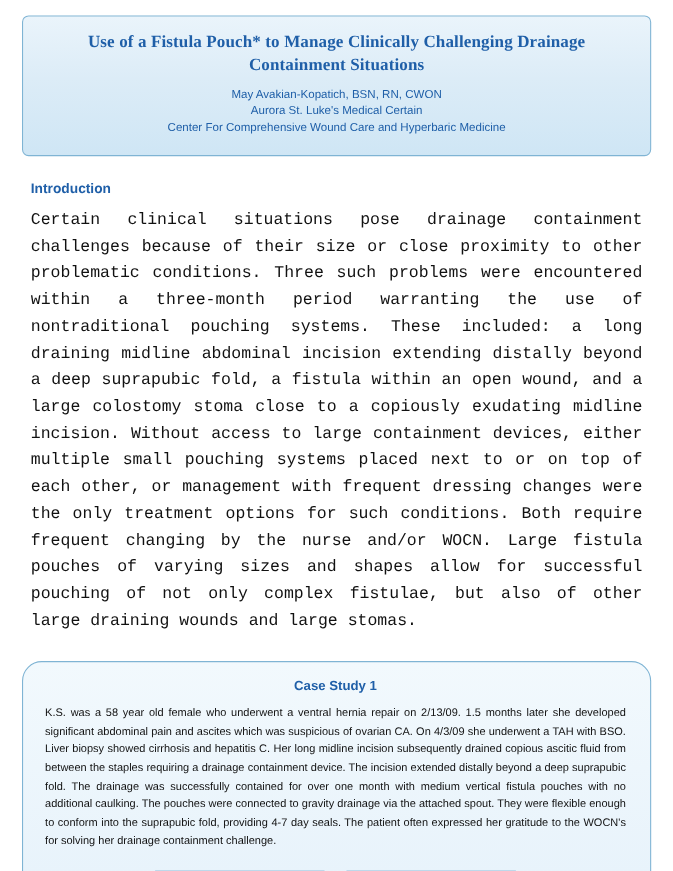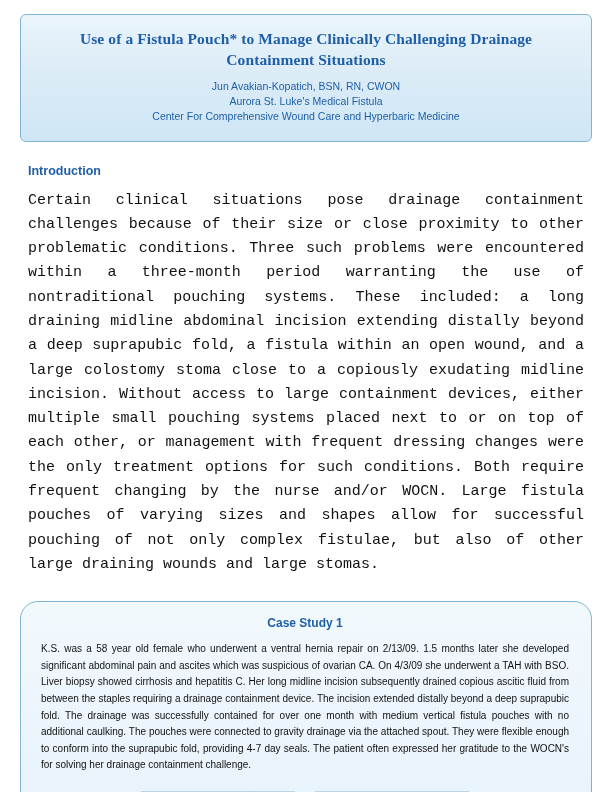--- a/index.html
+++ b/index.html
@@ -206,22 +206,22 @@
   }
 </style>
 </head>
 <body>
 
 <div class="page">
 
   <div class="header-panel">
     <div class="poster-title">Use of a Fistula Pouch* to Manage Clinically Challenging Drainage Containment Situations</div>
     <div class="byline">
-      <div>Jun Avakian-Kopatich, BSN, RN, CWON</div>
-      <div>Aurora St. Luke's Medical Fistula</div>
+      <div>May Avakian-Kopatich, BSN, RN, CWON</div>
+      <div>Aurora St. Luke's Medical Certain</div>
       <div>Center For Comprehensive Wound Care and Hyperbaric Medicine</div>
     </div>
   </div>
 
   <div class="intro-block">
     <div class="section-heading">Introduction</div>
     <p class="body-text">Certain clinical situations pose drainage containment challenges because of their size or close proximity to other problematic conditions. Three such problems were encountered within a three-month period warranting the use of nontraditional pouching systems. These included: a long draining midline abdominal incision extending distally beyond a deep suprapubic fold, a fistula within an open wound, and a large colostomy stoma close to a copiously exudating midline incision.  Without access to large containment devices, either multiple small pouching systems placed next to or on top of each other, or management with frequent dressing changes were the only treatment options for such conditions. Both require frequent changing by the nurse and/or WOCN. Large fistula pouches of varying sizes and shapes allow for successful pouching of not only complex fistulae, but also of other large draining wounds and large stomas.</p>
   </div>
 
   <div class="case-panel">

